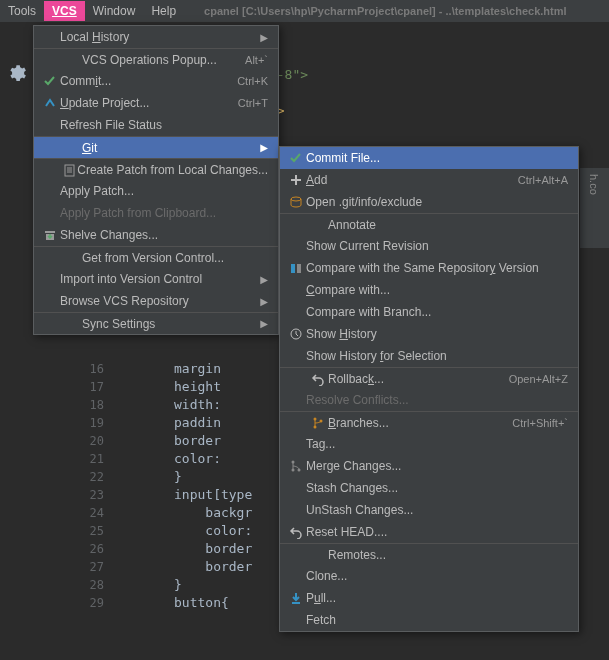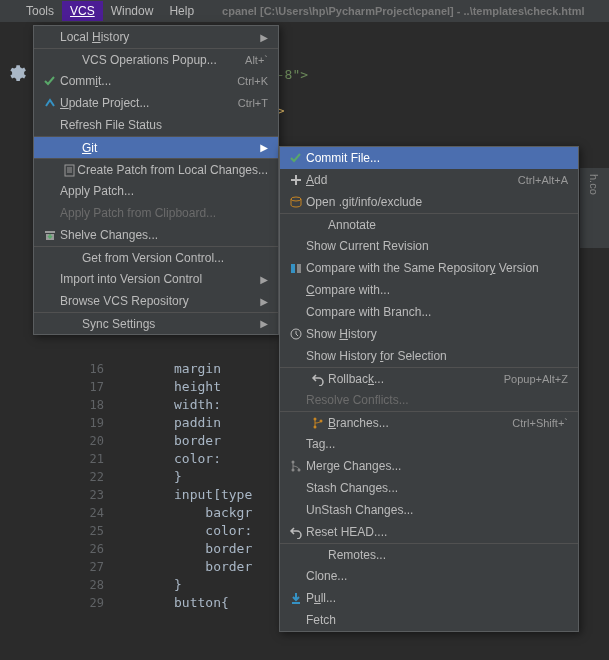--- a/index.html
+++ b/index.html
@@ -11,31 +11,32 @@
   width: 609px;
   height: 660px;
   overflow: hidden;
   position: relative;
 }
 .menubar {
   height: 23px;
   background: #3c3f41;
   display: flex;
   align-items: center;
-  padding-left: 18px;
+  padding-left: 0;
   border-bottom: 1px solid #2b2b2b;
 }
 .menubar-item {
   padding: 3px 8px;
   color: #bbbbbb;
   cursor: default;
 }
 .menubar-item.active {
-  background: #4c1d95;
+  background: #ec4899;
   color: #fff;
+  font-weight: bold;
 }
 .menubar-title {
   margin-left: 20px;
   color: #7a7a7a;
   font-size: 11px;
   font-weight: bold;
 }
 
 .toolbar {
   position: absolute;
@@ -345,21 +346,21 @@
       <span class="icon-slot"></span>
       <span class="label">Show History <span class="u">f</span>or Selection</span>
     </div>
     <div class="menu-row sep-before">
       <span class="icon-slot">
         <svg width="14" height="14" viewBox="0 0 14 14">
           <path fill="none" stroke="#bbb" stroke-width="1.5" d="M5 3L2 6l3 3M2 6h6a4 4 0 0 1 0 8"></path>
         </svg>
       </span>
       <span class="label">Rollbac<span class="u">k</span>...</span>
-      <span class="shortcut">Popup+Alt+Z</span>
+      <span class="shortcut">Open+Alt+Z</span>
     </div>
     <div class="menu-row disabled">
       <span class="icon-slot"></span>
       <span class="label">Resolve Conflicts...</span>
     </div>
     <div class="menu-row sep-before">
       <span class="icon-slot">
         <svg width="14" height="14" viewBox="0 0 14 14">
           <circle cx="4" cy="3" r="1.5" fill="#c78523"></circle>
           <circle cx="4" cy="11" r="1.5" fill="#c78523"></circle>

